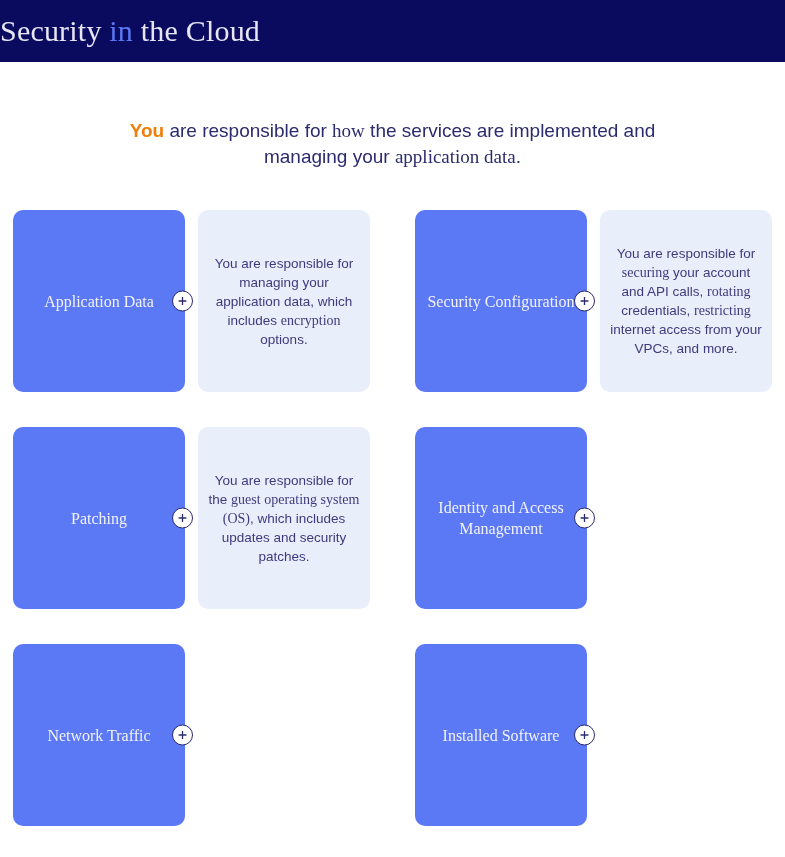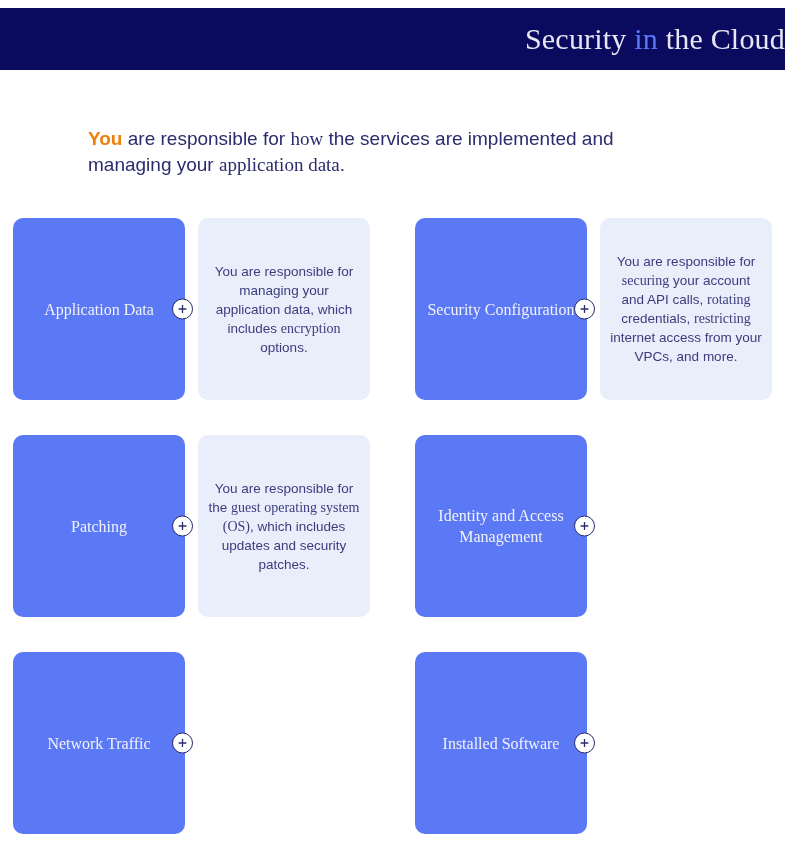--- a/index.html
+++ b/index.html
@@ -14,40 +14,39 @@
     overflow: hidden;
   }
 
   
   .header-bar {
     width: 785px;
     height: 62px;
     background: #0a0b5e;
     display: flex;
     align-items: center;
-    justify-content: flex-end;
-    box-sizing: border-box;
-    margin-top: 8px;
+    justify-content: flex-start;
+    box-sizing: border-box;
   }
   .header-title {
     font-family: "Liberation Serif", serif;
     font-size: 30px;
     color: #e6e6f5;
     letter-spacing: 0.2px;
     white-space: nowrap;
   }
   .header-title .accent {
     color: #5b78f5;
   }
 
   
   .subtitle-wrap {
     margin-top: 56px;
     padding: 0 88px;
-    text-align: left;
+    text-align: center;
   }
   .subtitle {
     font-family: "Liberation Sans", sans-serif;
     font-size: 19px;
     line-height: 26px;
     color: #2b2b6e;
     margin: 0;
   }
   .subtitle .you {
     color: #f07f0a;

